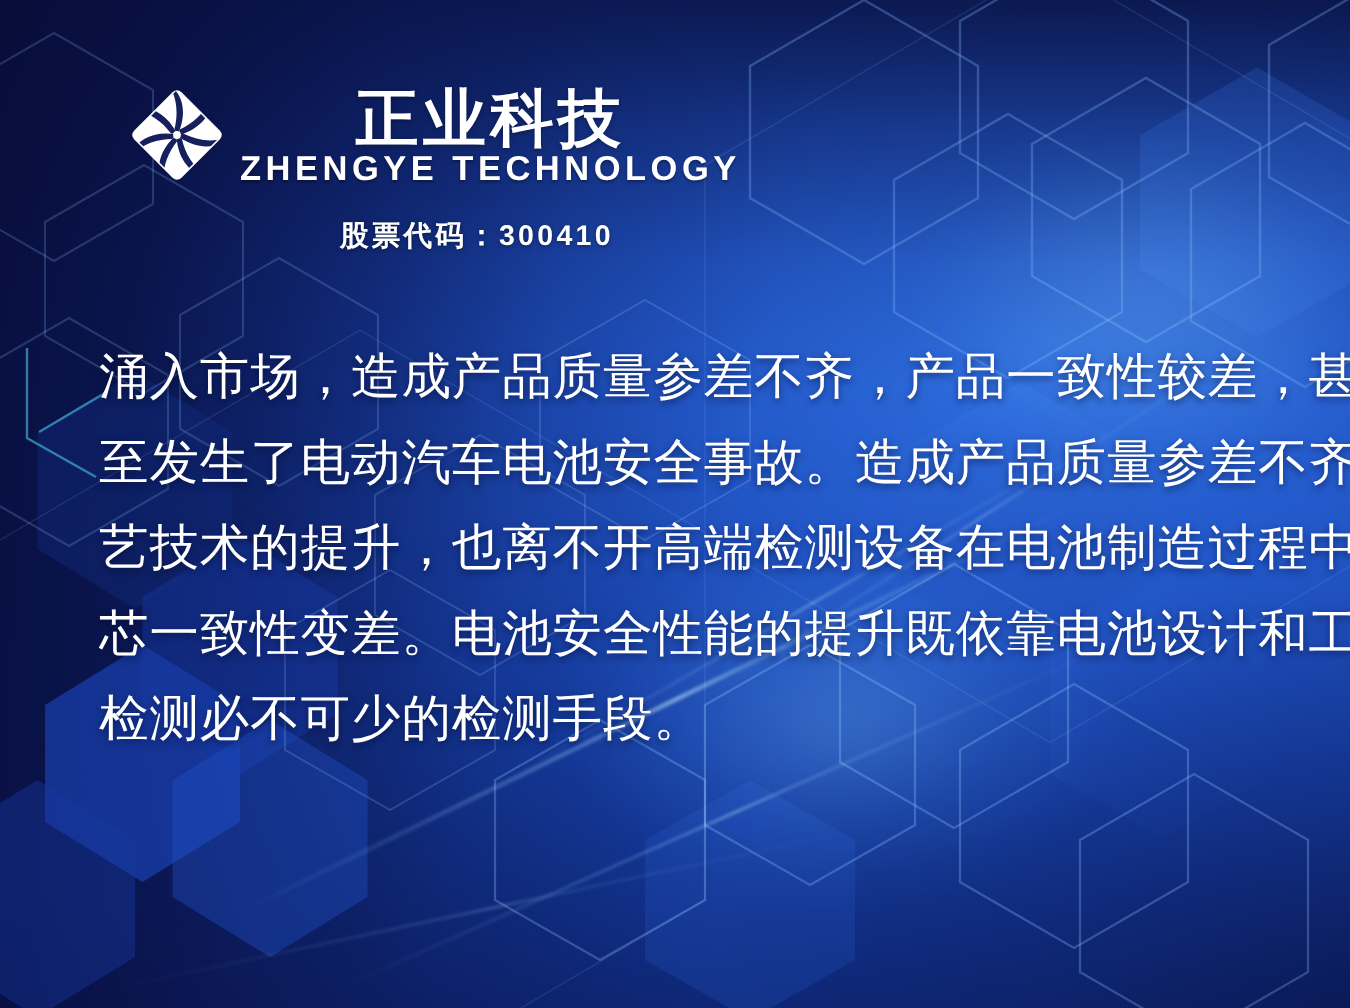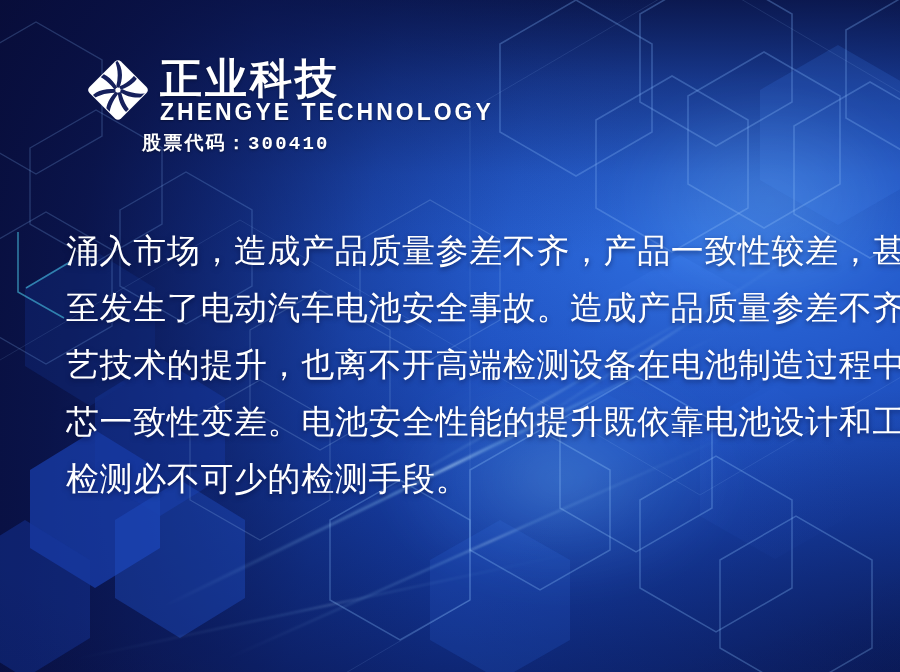--- a/index.html
+++ b/index.html
@@ -97,20 +97,21 @@
     position: absolute;
     left: 86px;
     top: 56px;
     display: flex;
     flex-direction: column;
     z-index: 6;
   }
   .logo-row {
     display: flex;
     align-items: flex-start;
+    text-align: center;
   }
   .logo-mark {
     width: 64px;
     height: 64px;
     flex: 0 0 auto;
     margin-right: 10px;
     margin-top: 2px;
   }
   .logo-mark svg { display: block; width: 64px; height: 64px; }
   .logo-words {
@@ -133,30 +134,31 @@
     font-size: 23px;
     line-height: 20px;
     font-weight: 700;
     color: #ffffff;
     letter-spacing: 3.0px;
     white-space: nowrap;
     margin-top: 1px;
     text-shadow: 0 1px 2px rgba(0,0,0,0.35);
   }
   .logo-stock {
-    font-family: Liberation Mono, monospace;
+    font-family: Liberation Sans, sans-serif;
     font-size: 19px;
     line-height: 24px;
     font-weight: 700;
     color: #ffffff;
     letter-spacing: 2.2px;
     white-space: nowrap;
-    margin-top: 10px;
+    margin-top: 24px;
     margin-left: 56px;
     text-shadow: 0 1px 3px rgba(0,0,0,0.40);
+    text-align: center;
   }
 
   
   .body-copy {
     position: absolute;
     left: 66px;
     top: 222px;
     width: 790px;
     z-index: 6;
   }

